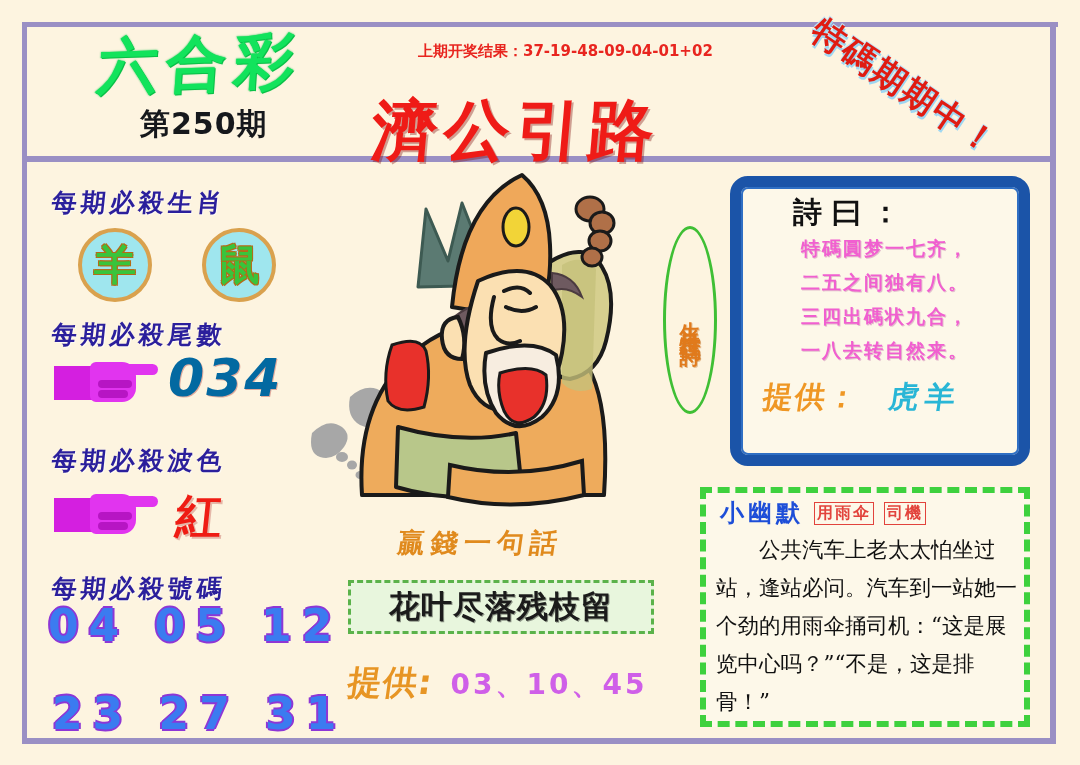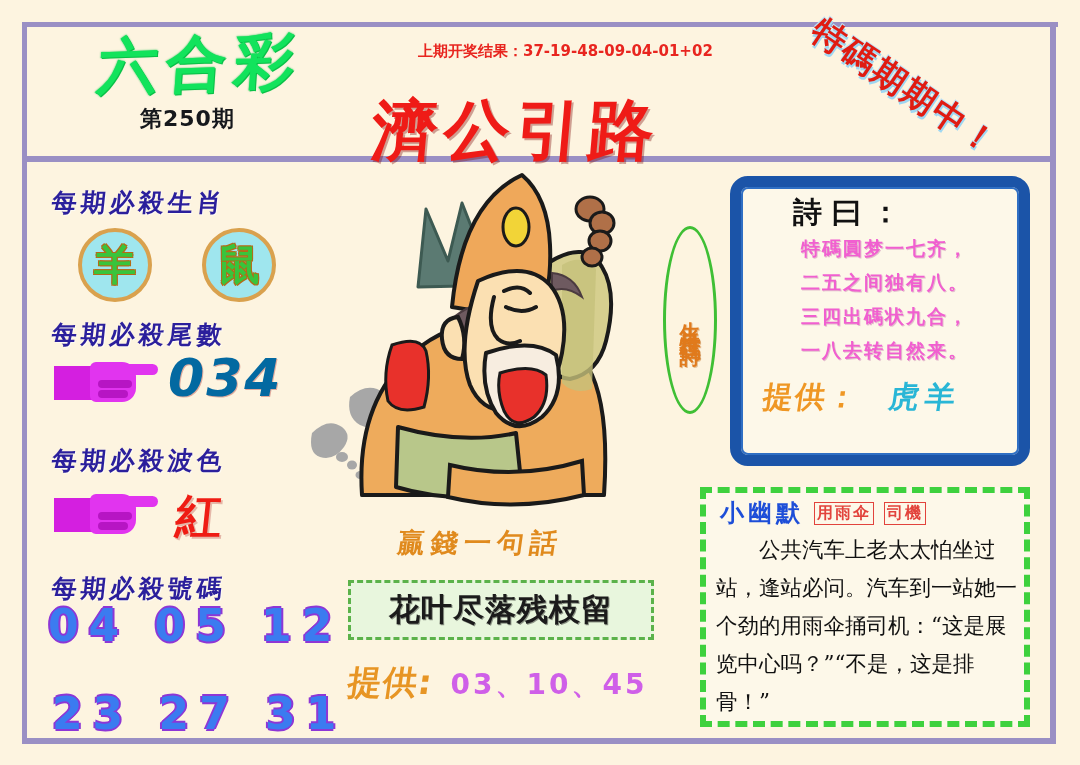--- a/index.html
+++ b/index.html
@@ -32,21 +32,21 @@
     position:absolute;left:98px;top:24px;
     font-size:60px;font-weight:bold;color:#12e35c;
     letter-spacing:8px;
     font-family:"DejaVu Sans","Liberation Sans",sans-serif;
     text-shadow:0 0 2px #0bbf48, 1px 1px 0 #0bbf48;
     transform:skewX(-6deg) rotate(-2deg);
     white-space:nowrap;
   }
   .issue-no{
     position:absolute;left:140px;top:104px;
-    font-size:22px;font-weight:bold;color:#16181c;
+    font-size:30px;font-weight:bold;color:#16181c;
     font-family:"DejaVu Sans","Liberation Sans",sans-serif;
     letter-spacing:1px;
   }
   .last-result{
     position:absolute;left:418px;top:42px;
     font-size:15px;font-weight:bold;color:#e8251f;
     letter-spacing:0px;white-space:nowrap;
   }
   .title-main{
     position:absolute;left:372px;top:86px;
@@ -126,21 +126,21 @@
   #cartoon{position:absolute;left:300px;top:165px;width:360px;height:345px;}
 
   
   .win-title{
     position:absolute;left:398px;top:525px;
     font-size:27px;font-weight:bold;color:#e08a1d;
     letter-spacing:6px;white-space:nowrap;
     transform:skewX(-8deg);
   }
   .phrase-box{
-    position:absolute;left:348px;top:580px;width:306px;height:60px;
+    position:absolute;left:348px;top:580px;width:306px;height:54px;
     background:#e8f6dd;
     border:3px dashed #5bb24a;
     box-sizing:border-box;
     display:flex;align-items:center;justify-content:center;
   }
   .phrase-text{
     font-size:31px;font-weight:bold;color:#1b1b1b;
     letter-spacing:1px;white-space:nowrap;
     text-shadow:1px 1px 0 rgba(0,0,0,.4);
   }

